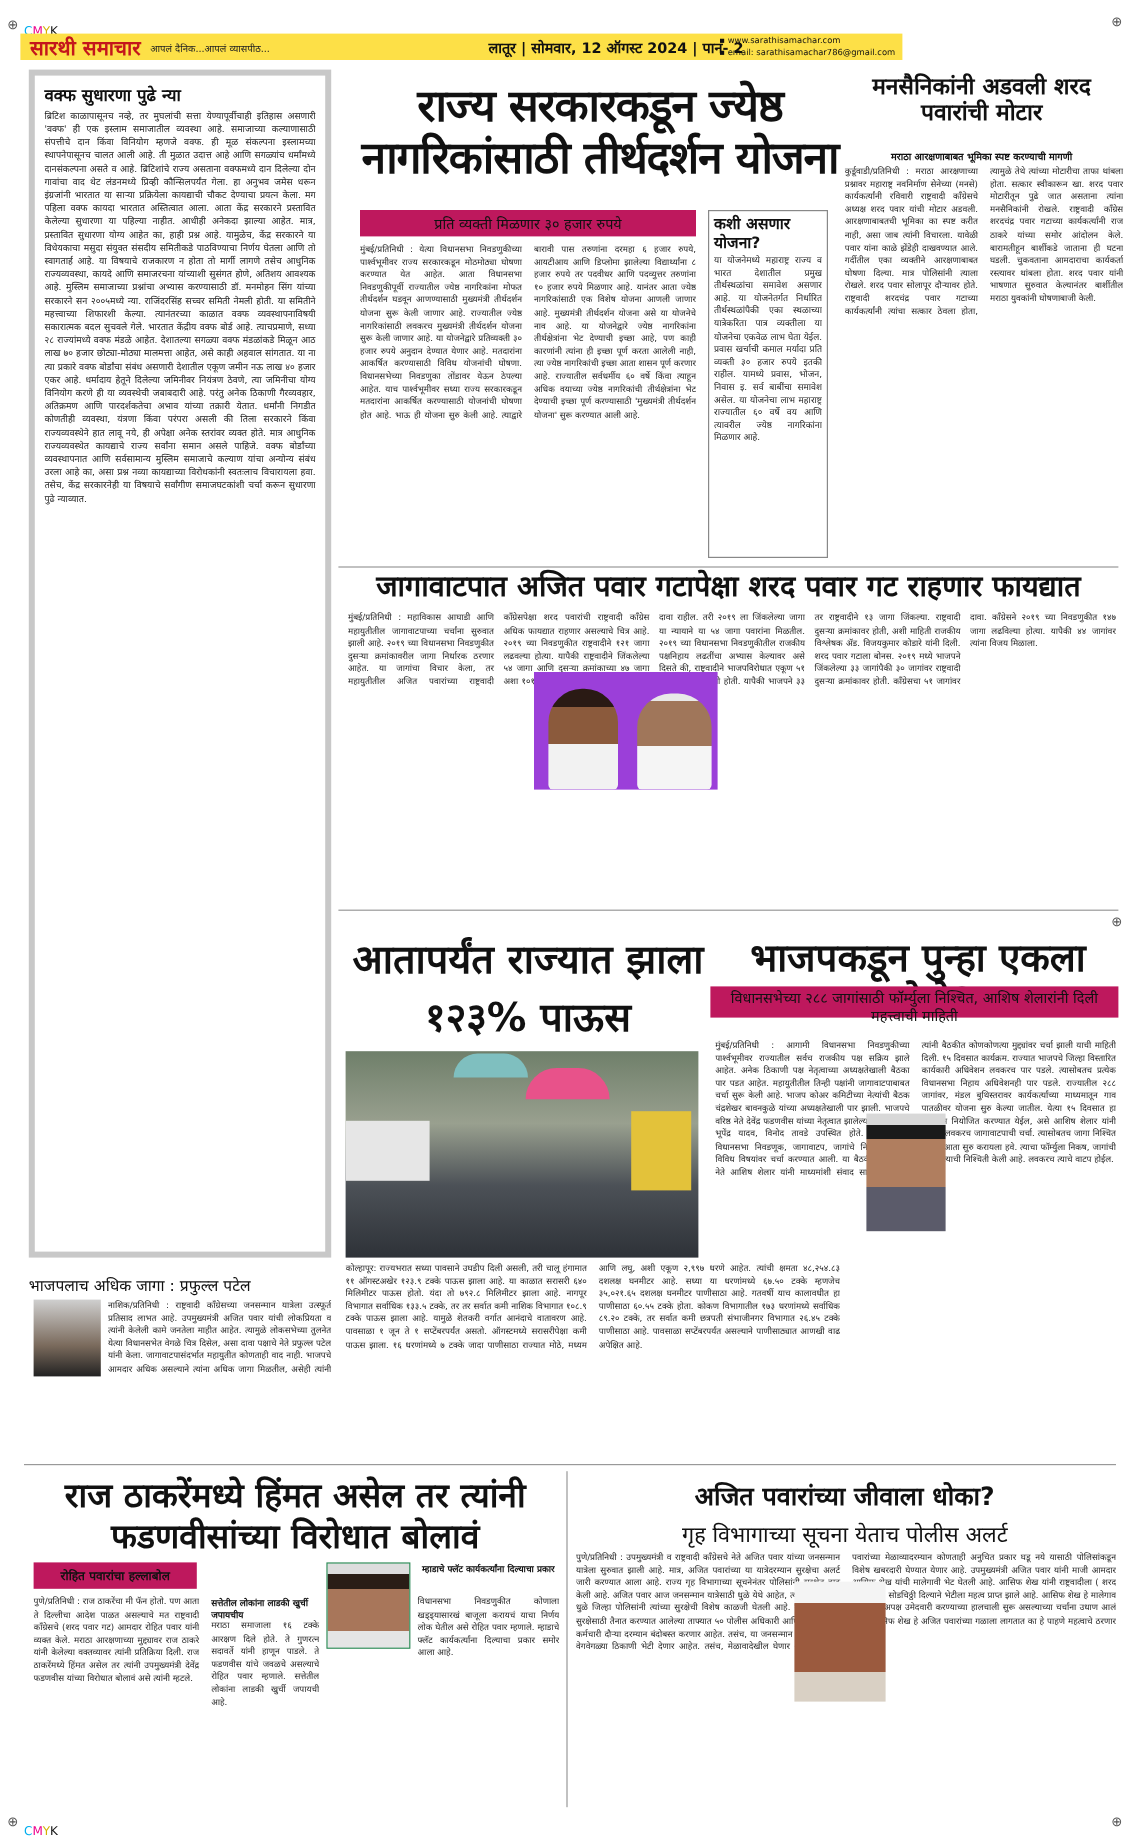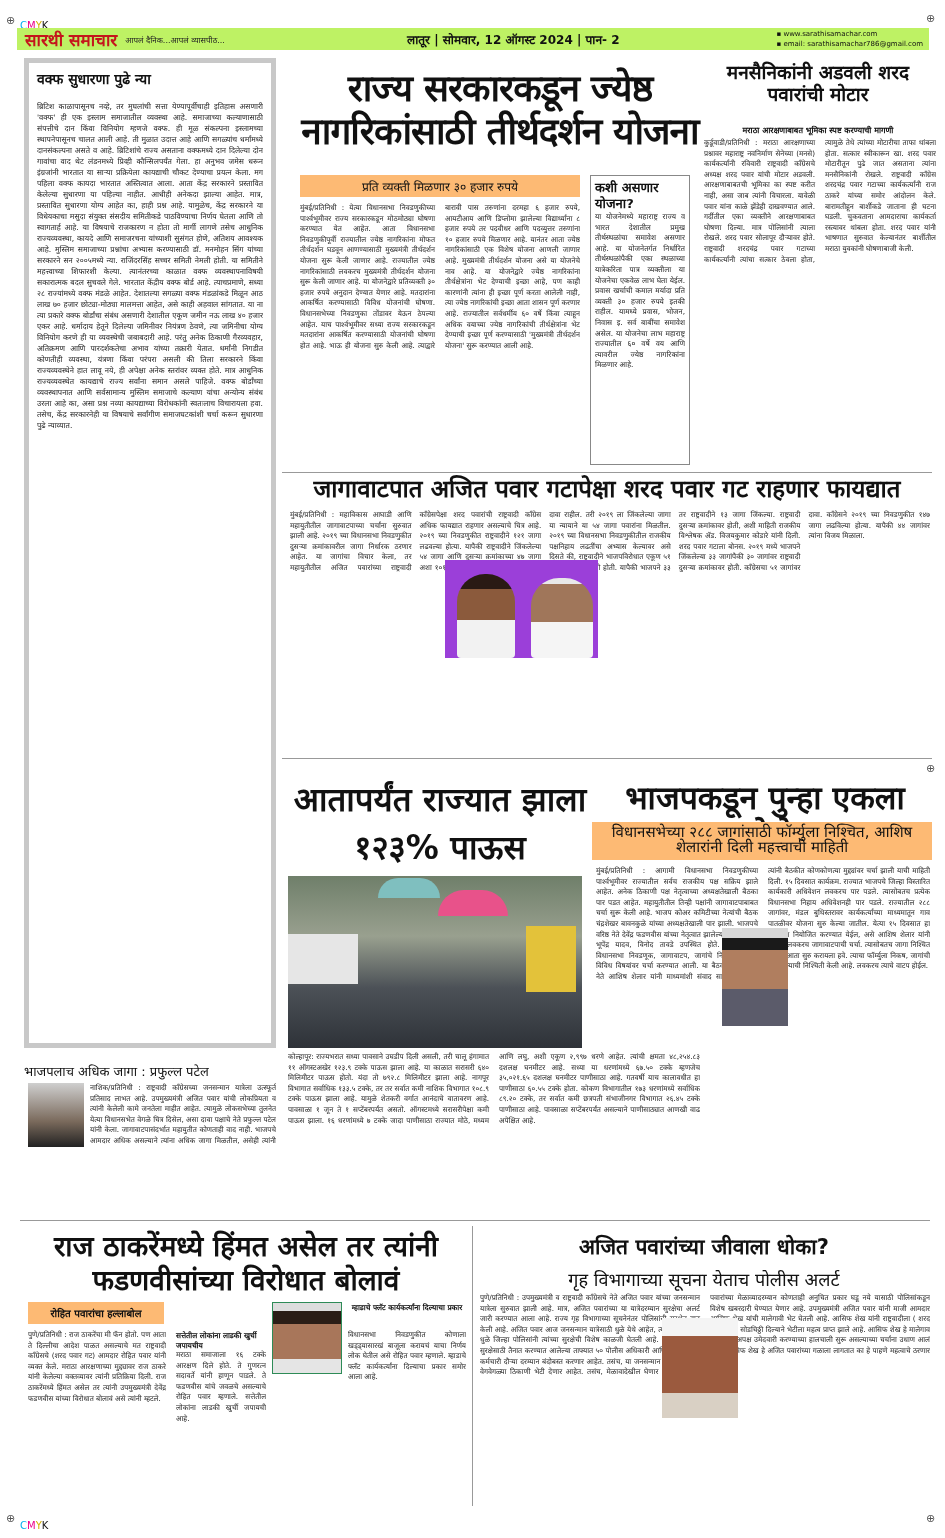--- a/index.html
+++ b/index.html
@@ -1,28 +1,28 @@
 <!DOCTYPE html>
 <html><head>
 <meta charset="utf-8">
 <style>
 *{box-sizing:border-box;margin:0;padding:0}
 body{width:945px;height:1538px;background:#fff;font-family:"DejaVu Sans",sans-serif;color:#111;position:relative;overflow:hidden}
 .abs{position:absolute}
 .reg{font-size:11px;color:#555}
 .cmyk span{font-size:10px}
-.masthead{left:17px;top:28px;width:912px;height:22px;background:#bef264;display:flex;align-items:center;padding:0 8px}
+.masthead{left:17px;top:28px;width:735px;height:22px;background:#fde047;display:flex;align-items:center;padding:0 8px}
 .brand{color:#c4161c;font-weight:bold;font-size:17px;font-family:"DejaVu Serif",serif}
 .tag{font-size:8px;margin-left:8px;color:#222}
 .dateline{position:absolute;left:390px;top:3px;font-size:12px;font-weight:bold}
 .contact{position:absolute;right:6px;top:1px;font-size:7px;line-height:10px}
 .colbody{font-size:7.2px;line-height:10.6px;text-align:justify;color:#222;overflow:hidden}
 .hl{font-weight:bold;text-align:center;color:#111;line-height:1.15}
 .rule{background:#999}
-.greybox{background:#fdba74}
+.greybox{background:#be185d}
 .photo{overflow:hidden}
 .edbox{left:24px;top:58px;width:252px;height:990px;border:5px solid #c8c8c8;padding:6px 8px}
 .edtitle{font-family:"DejaVu Serif",serif;font-style:italic;font-size:36px;font-weight:bold;text-align:center;border-bottom:3px solid #111;margin:0 20px 6px}
 </style>
 </head>
 <body>
 
 <div class="abs reg" style="left:6px;top:14px">⊕</div>
 <div class="abs cmyk" style="left:20px;top:14px"><span style="color:#00aeef">C</span><span style="color:#ec008c">M</span><span style="color:#d4b000">Y</span><span style="color:#111">K</span></div>
 <div class="abs reg" style="left:926px;top:12px">⊕</div>
@@ -35,21 +35,21 @@
   <span class="brand">सारथी समाचार</span>
   <span class="tag">आपलं दैनिक...आपलं व्यासपीठ...</span>
   <span class="dateline">लातूर | सोमवार, 12 ऑगस्ट 2024 | पान- 2</span>
   <div class="contact">
     <div>▪ <span>www.sarathisamachar.com</span></div>
     <div>▪ <span>email: sarathisamachar786@gmail.com</span></div>
   </div>
 </div>
 
 <div class="abs edbox">
-  <div style="font-size:14px;font-weight:bold;margin-bottom:13px">वक्फ सुधारणा पुढे न्या</div>
+  <div style="font-size:14px;font-weight:bold;margin-bottom:3px">वक्फ सुधारणा पुढे न्या</div>
   <div class="colbody" style="height:900px;font-size:7.6px;line-height:11px">ब्रिटिश काळापासूनच नव्हे, तर मुघलांची सत्ता येण्यापूर्वीचाही इतिहास असणारी 'वक्फ' ही एक इस्लाम समाजातील व्यवस्था आहे. समाजाच्या कल्याणासाठी संपत्तीचे दान किंवा विनियोग म्हणजे वक्फ. ही मूळ संकल्पना इस्लामच्या स्थापनेपासूनच चालत आली आहे. ती मुळात उदात्त आहे आणि सगळ्यांच धर्मांमध्ये दानसंकल्पना असते व आहे. ब्रिटिशांचे राज्य असताना वक्फमध्ये दान दिलेल्या दोन गावांचा वाद थेट लंडनमध्ये प्रिव्ही कौन्सिलपर्यंत गेला. हा अनुभव जमेस धरून इंग्रजांनी भारतात या साऱ्या प्रक्रियेला कायद्याची चौकट देण्याचा प्रयत्न केला. मग पहिला वक्फ कायदा भारतात अस्तित्वात आला. आता केंद्र सरकारने प्रस्तावित केलेल्या सुधारणा या पहिल्या नाहीत. आधीही अनेकदा झाल्या आहेत. मात्र, प्रस्तावित सुधारणा योग्य आहेत का, हाही प्रश्न आहे. यामुळेच, केंद्र सरकारने या विधेयकाचा मसुदा संयुक्त संसदीय समितीकडे पाठविण्याचा निर्णय घेतला आणि तो स्वागतार्ह आहे. या विषयाचे राजकारण न होता तो मार्गी लागणे तसेच आधुनिक राज्यव्यवस्था, कायदे आणि समाजरचना यांच्याशी सुसंगत होणे, अतिशय आवश्यक आहे. मुस्लिम समाजाच्या प्रश्नांचा अभ्यास करण्यासाठी डॉ. मनमोहन सिंग यांच्या सरकारने सन २००५मध्ये न्या. राजिंदरसिंह सच्चर समिती नेमली होती. या समितीने महत्त्वाच्या शिफारशी केल्या. त्यानंतरच्या काळात वक्फ व्यवस्थापनाविषयी सकारात्मक बदल सुचवले गेले. भारतात केंद्रीय वक्फ बोर्ड आहे. त्याचप्रमाणे, सध्या २८ राज्यांमध्ये वक्फ मंडळे आहेत. देशातल्या सगळ्या वक्फ मंडळांकडे मिळून आठ लाख ७० हजार छोट्या-मोठ्या मालमत्ता आहेत, असे काही अहवाल सांगतात. या ना त्या प्रकारे वक्फ बोर्डांचा संबंध असणारी देशातील एकूण जमीन नऊ लाख ४० हजार एकर आहे. धर्मादाय हेतूने दिलेल्या जमिनीवर नियंत्रण ठेवणे, त्या जमिनीचा योग्य विनियोग करणे ही या व्यवस्थेची जबाबदारी आहे. परंतु अनेक ठिकाणी गैरव्यवहार, अतिक्रमण आणि पारदर्शकतेचा अभाव यांच्या तक्रारी येतात. धर्मांनी निगडीत कोणतीही व्यवस्था, यंत्रणा किंवा परंपरा असली की तिला सरकारने किंवा राज्यव्यवस्थेने हात लावू नये, ही अपेक्षा अनेक स्तरांवर व्यक्त होते. मात्र आधुनिक राज्यव्यवस्थेत कायद्याचे राज्य सर्वांना समान असले पाहिजे. वक्फ बोर्डांच्या व्यवस्थापनात आणि सर्वसामान्य मुस्लिम समाजाचे कल्याण यांचा अन्योन्य संबंध उरला आहे का, असा प्रश्न नव्या कायद्याच्या विरोधकांनी स्वतःलाच विचारायला हवा. तसेच, केंद्र सरकारनेही या विषयाचे सर्वांगीण समाजघटकांशी चर्चा करून सुधारणा पुढे न्याव्यात.</div>
 </div>
 <div class="abs" style="left:24px;top:1062px;width:252px;font-size:13px;font-weight:normal">भाजपलाच अधिक जागा : प्रफुल्ल पटेल</div>
 <div class="abs photo" style="left:28px;top:1083px;width:56px;height:64px;background:linear-gradient(#cfcfcf,#7a6a5c 60%,#222)"></div>
 <div class="abs colbody" style="left:90px;top:1083px;width:186px;height:64px">नाशिक/प्रतिनिधी : राष्ट्रवादी काँग्रेसच्या जनसन्मान यात्रेला उत्स्फूर्त प्रतिसाद लाभत आहे. उपमुख्यमंत्री अजित पवार यांची लोकप्रियता व त्यांनी केलेली कामे जनतेला माहीत आहेत. त्यामुळे लोकसभेच्या तुलनेत येत्या विधानसभेत वेगळे चित्र दिसेल, असा दावा पक्षाचे नेते प्रफुल्ल पटेल यांनी केला. जागावाटपासंदर्भात महायुतीत कोणताही वाद नाही. भाजपचे आमदार अधिक असल्याने त्यांना अधिक जागा मिळतील, असेही त्यांनी स्पष्ट केले.</div>
 <div class="abs colbody" style="left:28px;top:1149px;width:248px;height:60px;text-indent:0"></div>
 
 <div class="abs hl" style="left:300px;top:68px;width:400px;font-size:37px;font-weight:900;letter-spacing:-1px">राज्य सरकारकडून ज्येष्ठ नागरिकांसाठी तीर्थदर्शन योजना</div>
 <div class="abs greybox" style="left:300px;top:175px;width:280px;height:22px;text-align:center;font-size:12px;padding-top:3px">प्रति व्यक्ती मिळणार ३० हजार रुपये</div>
 <div class="abs colbody" style="left:300px;top:203px;width:280px;height:262px;column-count:2;column-gap:10px">मुंबई/प्रतिनिधी : येत्या विधानसभा निवडणुकीच्या पार्श्वभूमीवर राज्य सरकारकडून मोठमोठ्या घोषणा करण्यात येत आहेत. आता विधानसभा निवडणुकीपूर्वी राज्यातील ज्येष्ठ नागरिकांना मोफत तीर्थदर्शन घडवून आणण्यासाठी मुख्यमंत्री तीर्थदर्शन योजना सुरू केली जाणार आहे. राज्यातील ज्येष्ठ नागरिकांसाठी लवकरच मुख्यमंत्री तीर्थदर्शन योजना सुरू केली जाणार आहे. या योजनेद्वारे प्रतिव्यक्ती ३० हजार रुपये अनुदान देण्यात येणार आहे. मतदारांना आकर्षित करण्यासाठी विविध योजनांची घोषणा. विधानसभेच्या निवडणुका तोंडावर येऊन ठेपल्या आहेत. याच पार्श्वभूमीवर सध्या राज्य सरकारकडून मतदारांना आकर्षित करण्यासाठी योजनांची घोषणा होत आहे. भाऊ ही योजना सुरु केली आहे. त्याद्वारे बारावी पास तरुणांना दरमहा ६ हजार रुपये, आयटीआय आणि डिप्लोमा झालेल्या विद्यार्थ्यांना ८ हजार रुपये तर पदवीधर आणि पदव्युत्तर तरुणांना १० हजार रुपये मिळणार आहे. यानंतर आता ज्येष्ठ नागरिकांसाठी एक विशेष योजना आणली जाणार आहे. मुख्यमंत्री तीर्थदर्शन योजना असे या योजनेचे नाव आहे. या योजनेद्वारे ज्येष्ठ नागरिकांना तीर्थक्षेत्रांना भेट देण्याची इच्छा आहे, पण काही कारणांनी त्यांना ही इच्छा पूर्ण करता आलेली नाही, त्या ज्येष्ठ नागरिकांची इच्छा आता शासन पूर्ण करणार आहे. राज्यातील सर्वधर्मीय ६० वर्षे किंवा त्याहून अधिक वयाच्या ज्येष्ठ नागरिकांची तीर्थक्षेत्रांना भेट देण्याची इच्छा पूर्ण करण्यासाठी 'मुख्यमंत्री तीर्थदर्शन योजना' सुरू करण्यात आली आहे.</div>
@@ -76,21 +76,21 @@
 <div class="abs hl" style="left:285px;top:776px;width:310px;font-size:33px;font-weight:bold;line-height:48px">आतापर्यंत राज्यात झाला १२३% पाऊस</div>
 <div class="abs photo" style="left:288px;top:876px;width:294px;height:172px;background:linear-gradient(#6f7f6a 0,#99a08f 35%,#4c5157 65%,#2e3238)">
   <div style="position:absolute;left:150px;top:14px;width:70px;height:26px;border-radius:35px 35px 0 0;background:#e8528a"></div>
   <div style="position:absolute;left:90px;top:2px;width:62px;height:20px;border-radius:31px 31px 0 0;background:#7fbfbf"></div>
   <div style="position:absolute;left:238px;top:50px;width:50px;height:66px;background:#e3c23a"></div>
   <div style="position:absolute;left:0;top:58px;width:70px;height:50px;background:#e6e6e6"></div>
 </div>
 <div class="abs colbody" style="left:288px;top:1052px;width:412px;height:160px;column-count:2;column-gap:10px">कोल्हापूर: राज्यभरात सध्या पावसाने उघडीप दिली असली, तरी चालू हंगामात ११ ऑगस्टअखेर १२३.९ टक्के पाऊस झाला आहे. या काळात सरासरी ६४० मिलिमीटर पाऊस होतो. यंदा तो ७९२.८ मिलिमीटर झाला आहे. नागपूर विभागात सर्वाधिक १३३.५ टक्के, तर तर सर्वात कमी नाशिक विभागात १०८.९ टक्के पाऊस झाला आहे. यामुळे शेतकरी वर्गात आनंदाचे वातावरण आहे. पावसाळा १ जून ते १ सप्टेंबरपर्यंत असतो. ऑगस्टमध्ये सरासरीपेक्षा कमी पाऊस झाला. १६ धरणांमध्ये ७ टक्के जादा पाणीसाठा राज्यात मोठे, मध्यम आणि लघु, अशी एकूण २,९९७ धरणे आहेत. त्यांची क्षमता ४८,२५४.८३ दशलक्ष घनमीटर आहे. सध्या या धरणांमध्ये ६७.५० टक्के म्हणजेच ३५,०२१.६५ दशलक्ष घनमीटर पाणीसाठा आहे. गतवर्षी याच कालावधीत हा पाणीसाठा ६०.५५ टक्के होता. कोकण विभागातील १७३ धरणांमध्ये सर्वाधिक ८९.२० टक्के, तर सर्वात कमी छत्रपती संभाजीनगर विभागात २६.४५ टक्के पाणीसाठा आहे. पावसाळा सप्टेंबरपर्यंत असल्याने पाणीसाठ्यात आणखी वाढ अपेक्षित आहे.</div>
 
 <div class="abs hl" style="left:600px;top:780px;width:330px;font-size:32px;font-weight:900">भाजपकडून पुन्हा एकला चलो रे?</div>
-<div class="abs greybox" style="left:592px;top:822px;width:340px;height:38px;font-size:15px;text-align:center;padding:3px 6px;line-height:15px">विधानसभेच्या २८८ जागांसाठी फॉर्म्युला निश्चित, आशिष शेलारांनी दिली महत्त्वाची माहिती</div>
+<div class="abs greybox" style="left:592px;top:822px;width:340px;height:26px;font-size:12px;text-align:center;padding:3px 6px;line-height:15px">विधानसभेच्या २८८ जागांसाठी फॉर्म्युला निश्चित, आशिष शेलारांनी दिली महत्त्वाची माहिती</div>
 <div class="abs colbody" style="left:596px;top:866px;width:334px;height:350px;column-count:2;column-gap:10px">मुंबई/प्रतिनिधी : आगामी विधानसभा निवडणुकीच्या पार्श्वभूमीवर राज्यातील सर्वच राजकीय पक्ष सक्रिय झाले आहेत. अनेक ठिकाणी पक्ष नेतृत्वाच्या अध्यक्षतेखाली बैठका पार पडत आहेत. महायुतीतील तिन्ही पक्षांनी जागावाटपाबाबत चर्चा सुरू केली आहे. भाजप कोअर कमिटीच्या नेत्यांची बैठक चंद्रशेखर बावनकुळे यांच्या अध्यक्षतेखाली पार झाली. भाजपचे वरिष्ठ नेते देवेंद्र फडणवीस यांच्या नेतृत्वात झालेल्या या बैठकीला भूपेंद्र यादव, विनोद तावडे उपस्थित होते. या बैठकीत विधानसभा निवडणूक, जागावाटप, जागांचे नियोजन यांसह विविध विषयांवर चर्चा करण्यात आली. या बैठकीनंतर भाजप नेते आशिष शेलार यांनी माध्यमांशी संवाद साधला. यावेळी त्यांनी बैठकीत कोणकोणत्या मुद्द्यांवर चर्चा झाली याची माहिती दिली. १५ दिवसात कार्यक्रम. राज्यात भाजपचे जिल्हा विस्तारित कार्यकारी अधिवेशन लवकरच पार पडले. त्यासोबतच प्रत्येक विधानसभा निहाय अधिवेशनही पार पडले. राज्यातील २८८ जागांवर, मंडल बुथिस्तरावर कार्यकर्त्यांच्या माध्यमातून गाव पातळीवर योजना सुरु केल्या जातील. येत्या १५ दिवसात हा कार्यक्रम नियोजित करण्यात येईल, असे आशिष शेलार यांनी म्हटले. लवकरच जागावाटपाची चर्चा. त्यासोबतच जागा निश्चित करणे, आता सुरु करायला हवे. त्याचा फॉर्म्युला निकष, जागांची वाटप, त्याची निश्चिती केली आहे. लवकरच त्याचे वाटप होईल.</div>
 <div class="abs photo" style="left:722px;top:928px;width:66px;height:98px;background:linear-gradient(#d8d8d8 0 10%,#1a1a1a 10% 22%,#b07e5f 22% 62%,#5b5b6a 62%)"></div>
 
 <div class="abs rule" style="left:20px;top:1220px;width:910px;height:1px"></div>
 <div class="abs rule" style="left:472px;top:1226px;width:1px;height:280px"></div>
 
 <div class="abs hl" style="left:22px;top:1230px;width:448px;font-size:28px;line-height:34px">राज ठाकरेंमध्ये हिंमत असेल तर त्यांनी फडणवीसांच्या विरोधात बोलावं</div>
 <div class="abs greybox" style="left:28px;top:1302px;width:136px;height:22px;font-size:10px;font-weight:bold;text-align:center;padding-top:4px">रोहित पवारांचा हल्लाबोल</div>
 <div class="abs colbody" style="left:28px;top:1330px;width:138px;height:160px">पुणे/प्रतिनिधी : राज ठाकरेंचा मी फॅन होतो. पण आता ते दिल्लीचा आदेश पाळत असल्याचे मत राष्ट्रवादी काँग्रेसचे (शरद पवार गट) आमदार रोहित पवार यांनी व्यक्त केले. मराठा आरक्षणाच्या मुद्द्यावर राज ठाकरे यांनी केलेल्या वक्तव्यावर त्यांनी प्रतिक्रिया दिली. राज ठाकरेंमध्ये हिंमत असेल तर त्यांनी उपमुख्यमंत्री देवेंद्र फडणवीस यांच्या विरोधात बोलावं असे त्यांनी म्हटले.</div>
 <div class="abs" style="left:176px;top:1330px;width:90px;font-size:7.4px;font-weight:bold">सत्तेतील लोकांना लाडकी खुर्ची जपायचीय</div>

